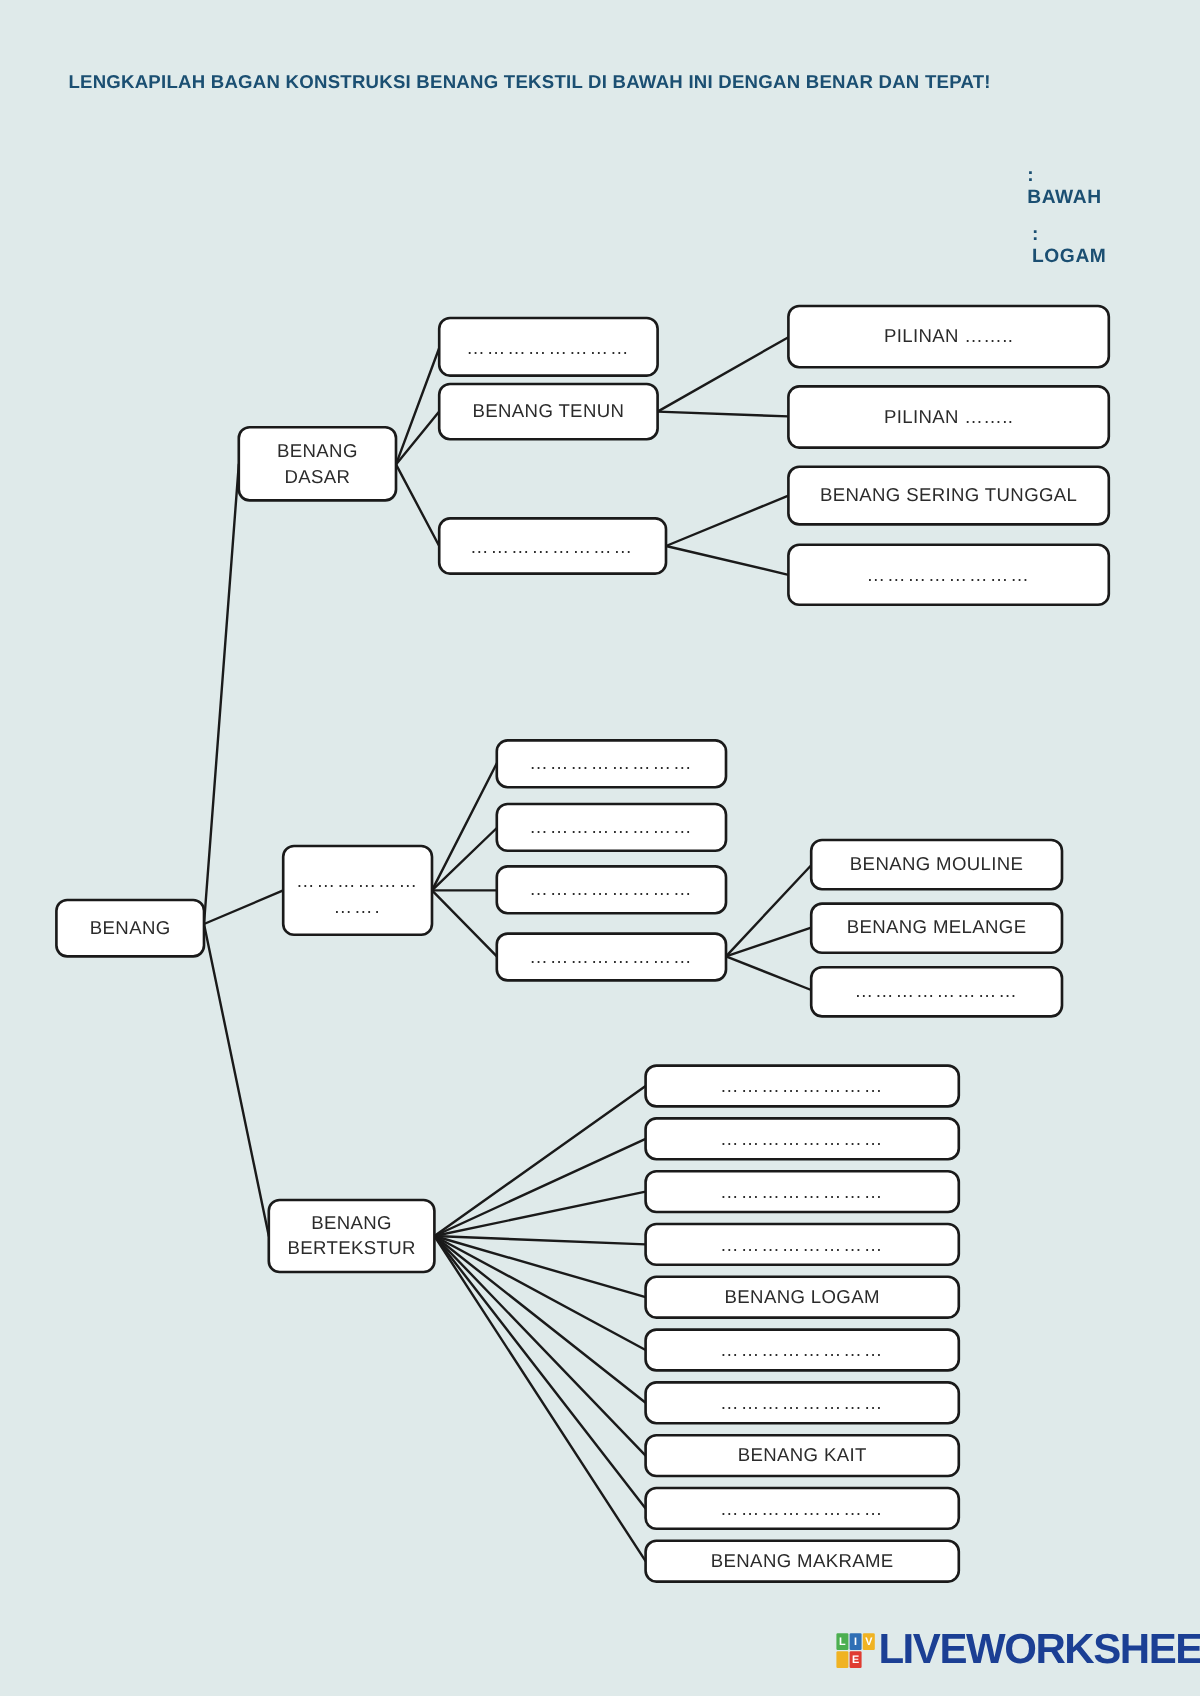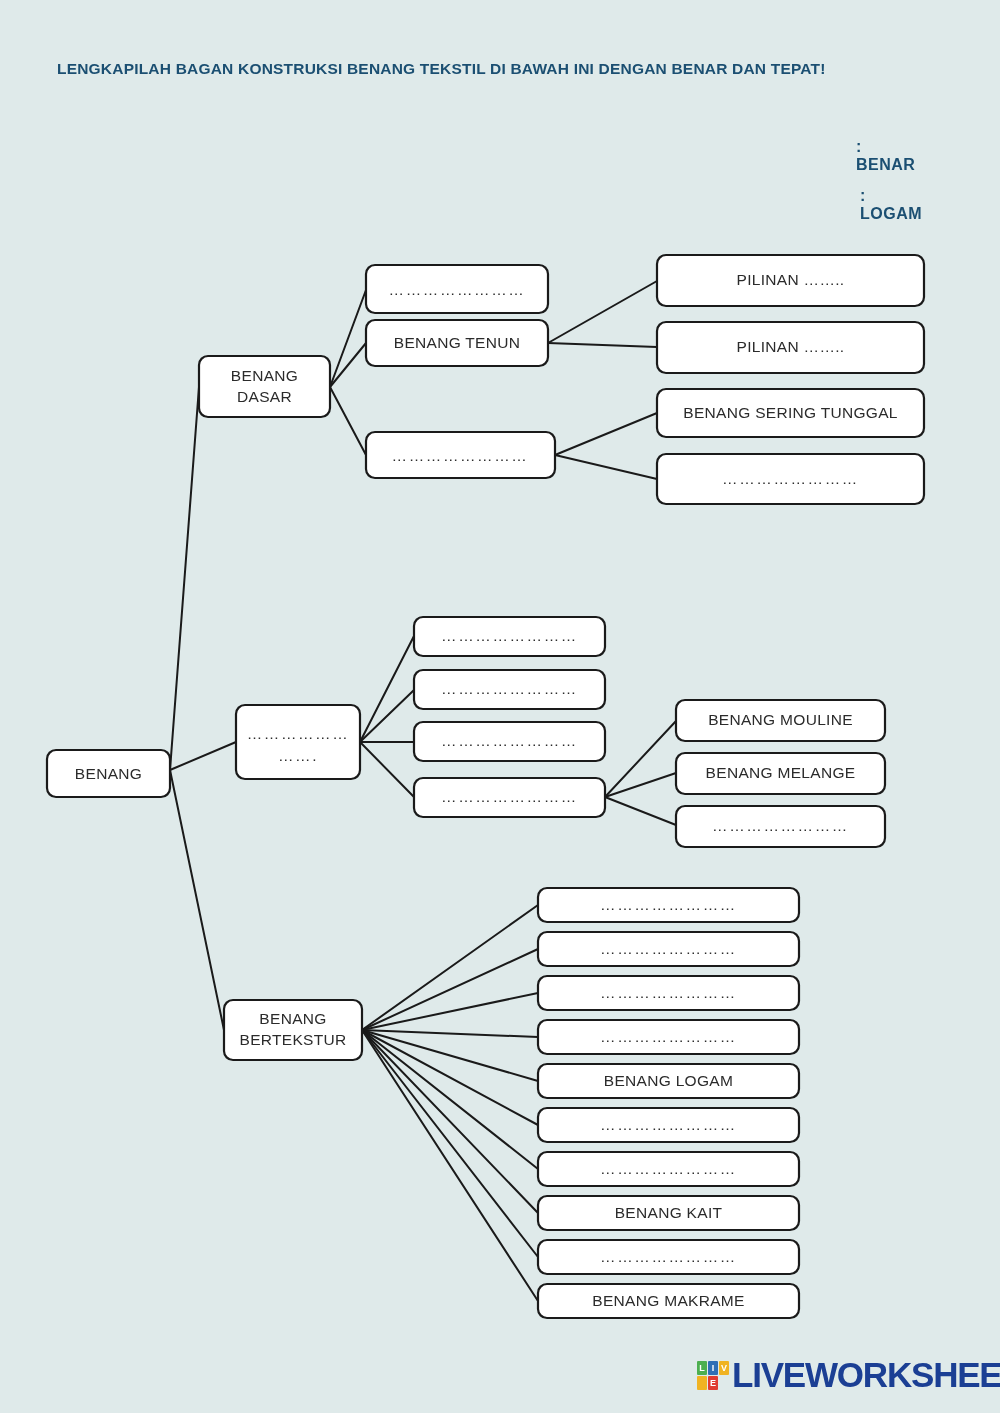--- a/index.html
+++ b/index.html
@@ -130,21 +130,21 @@
   }
 </style>
 </head>
 <body>
 
 <div id="page">
 
   <div class="instruction">LENGKAPILAH BAGAN KONSTRUKSI BENANG TEKSTIL DI BAWAH INI DENGAN BENAR DAN TEPAT!</div>
 
   <div class="field-row" id="field-nama">
-    <span class="colon">:</span><span>BENAR</span>
+    <span class="colon">:</span><span>BAWAH</span>
   </div>
 
   <div class="field-row" id="field-kelas">
     <span class="colon">:</span><span>LOGAM</span>
   </div>
 
   <div id="diagram">
     <svg width="1000" height="1340" viewBox="0 0 1000 1340" xmlns="http://www.w3.org/2000/svg">
 
       <g>

